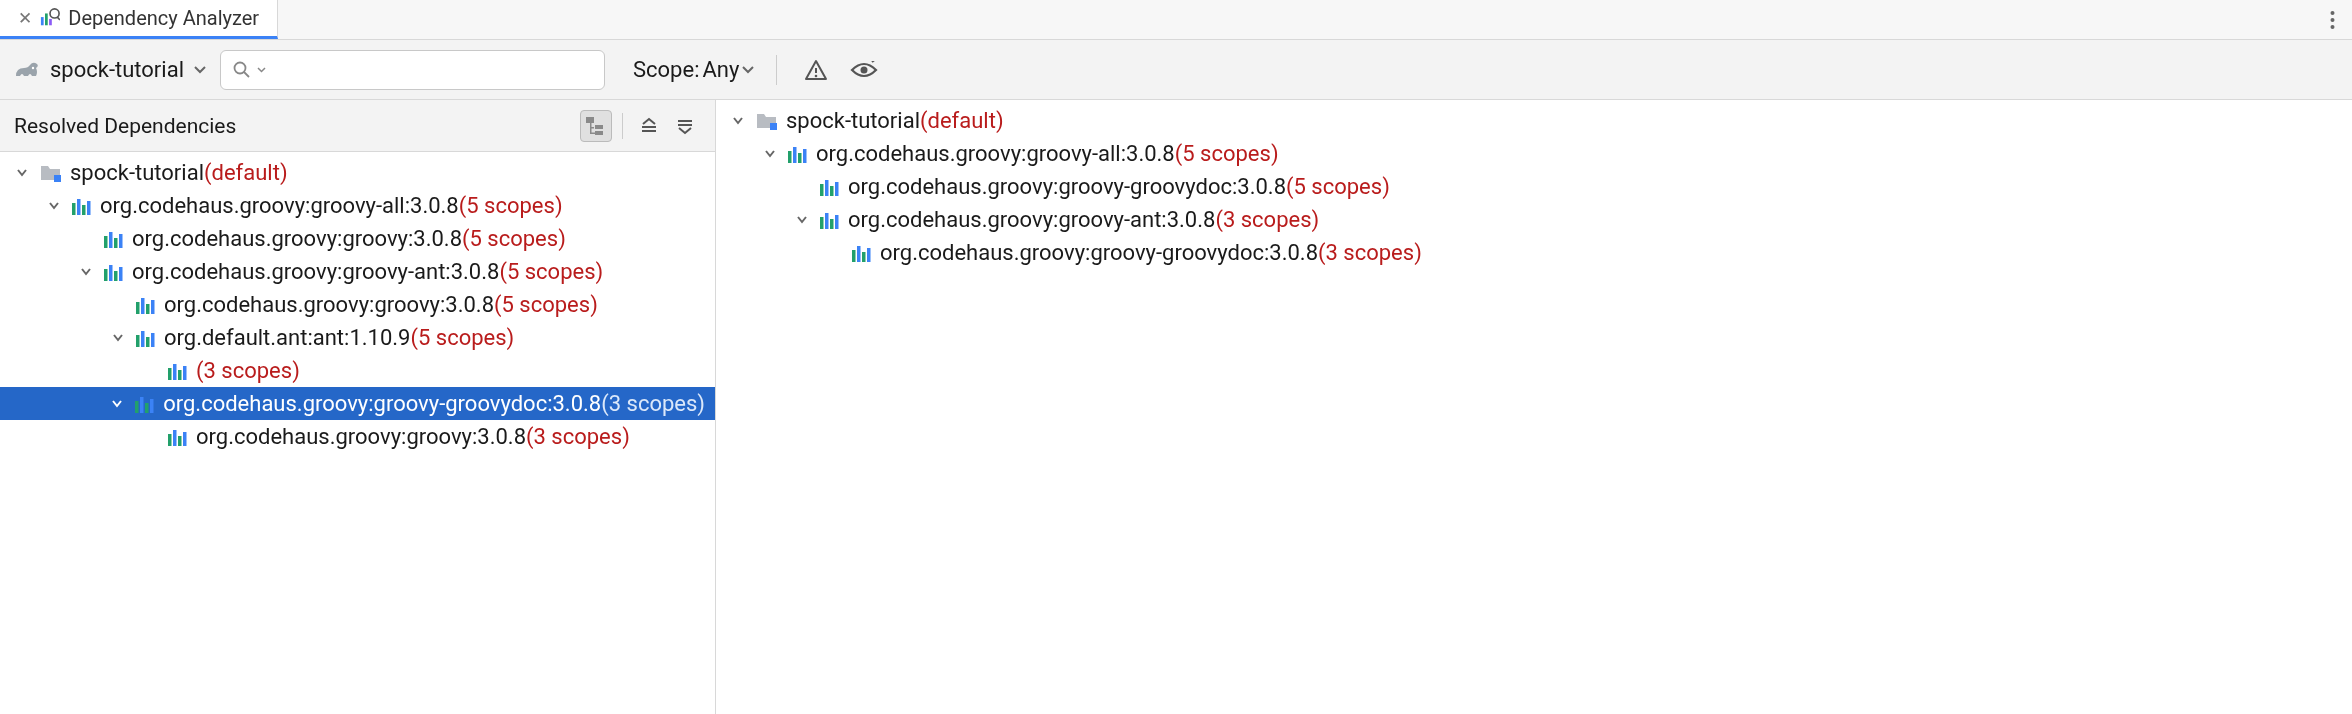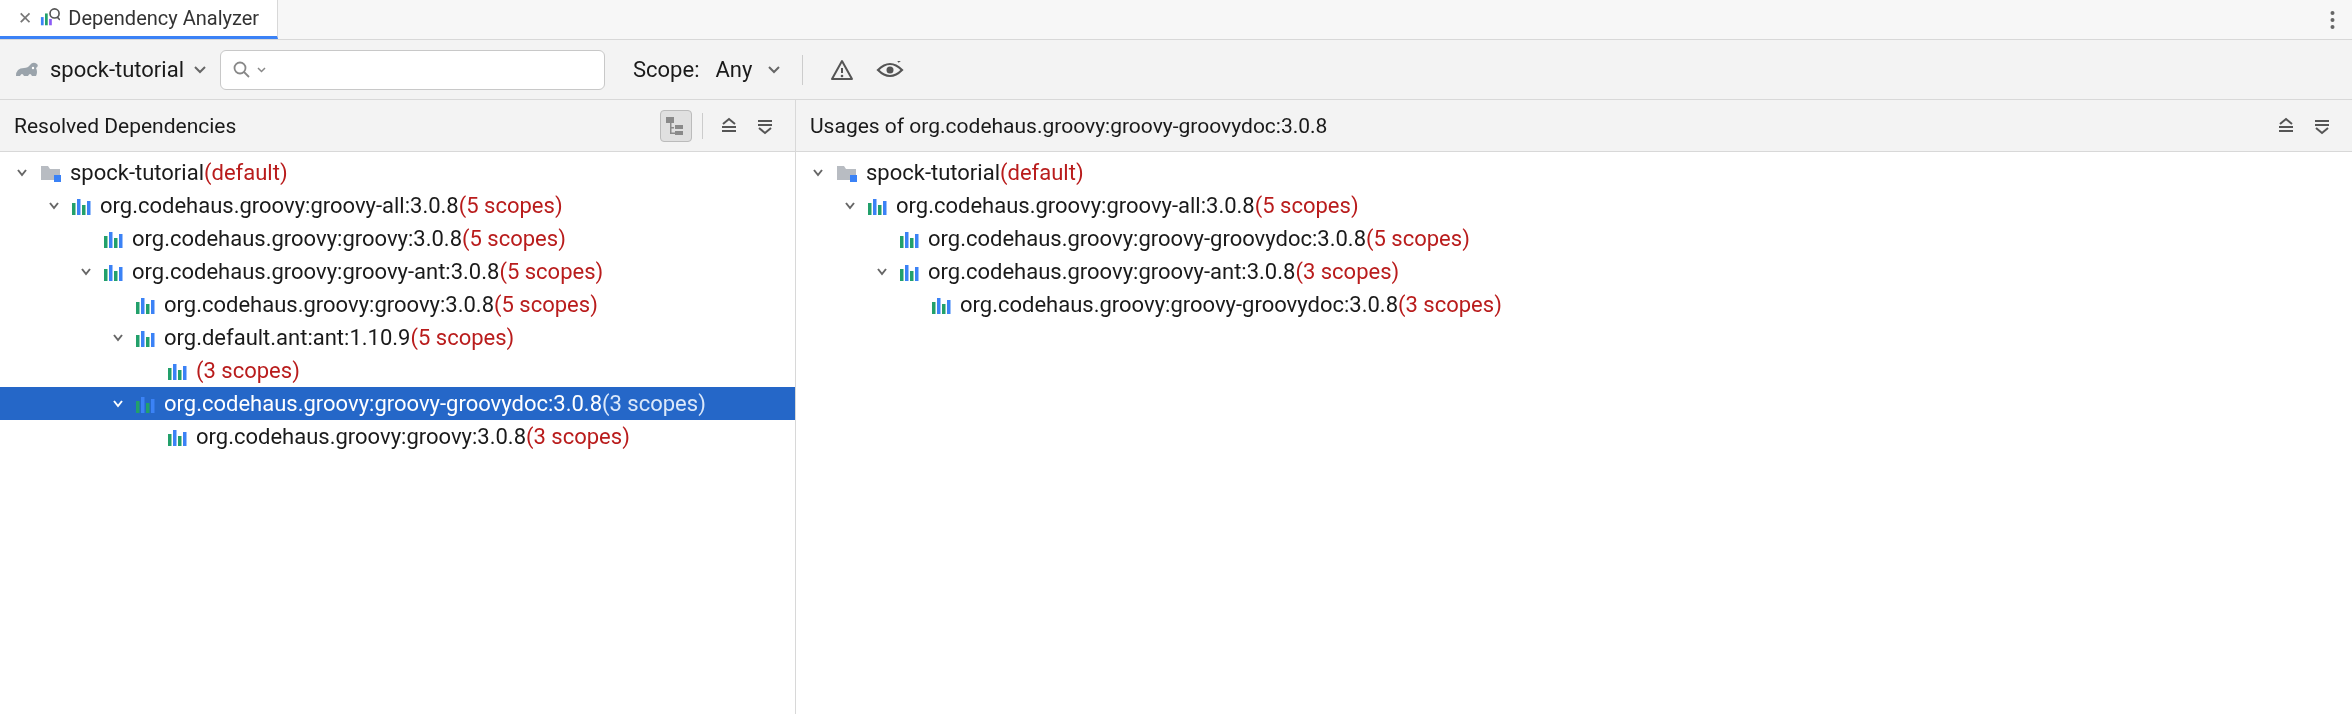--- a/index.html
+++ b/index.html
@@ -55,31 +55,31 @@
     border: 1px solid #c8c8c8;
     border-radius: 6px;
     background: #fff;
     display: flex;
     align-items: center;
     padding: 0 12px;
     gap: 6px;
   }
   .search-box input { border:none; outline:none; flex:1; font-size:20px; background:transparent; }
   .search-icon { color:#777; display:flex; align-items:center; }
-  .scope { display:flex; align-items:center; gap:16px; margin-left:14px; font-size:22px;}
+  .scope { display:flex; align-items:center; gap:3px; margin-left:14px; font-size:22px;}
   .divider-v { width:1px; height:30px; background:#ccc; margin:0 8px;}
   .tool-icon-btn { width:34px; height:34px; display:flex; align-items:center; justify-content:center; color:#555; border-radius:4px; }
   .muted { color:#b91c1c; }
 
   
   .split {
     display:flex;
     height: calc(714px - 40px - 60px);
   }
-  .pane-left { width: 796px; border-right:1px solid #d8d8d8; display:flex; flex-direction:column;}
+  .pane-left { width: 716px; border-right:1px solid #d8d8d8; display:flex; flex-direction:column;}
   .pane-right { flex:1; display:flex; flex-direction:column;}
 
   .pane-header {
     height:52px;
     background:#f3f3f3;
     border-bottom:1px solid #d8d8d8;
     display:flex; align-items:center;
     padding:0 14px;
     font-size:21px;
   }
@@ -368,39 +368,20 @@
               <rect x="15" y="4" width="3.5" height="14" fill="#3b82f6"></rect>
             </svg>
           </span>
           <span class="row-label">org.codehaus.groovy:groovy:3.0.8</span>
           <span class="row-label muted"> (3 scopes)</span>
         </div>
       </div>
   </div>
 
   <div class="pane-right">
-    <div class="pane-header">
-      <span class="title">Usages of org.codehaus.groovy:groovy-groovydoc:3.0.8</span>
-      <div class="hdr-icons">
-        <div class="hdr-icon-btn">
-          <svg width="18" height="18" viewBox="0 0 18 18">
-            <path d="M3 7 L9 2 L15 7" stroke="#555" stroke-width="2" fill="none"></path>
-            <line x1="2" y1="10" x2="16" y2="10" stroke="#555" stroke-width="2"></line>
-            <line x1="2" y1="14" x2="16" y2="14" stroke="#555" stroke-width="2"></line>
-          </svg>
-        </div>
-        <div class="hdr-icon-btn">
-          <svg width="18" height="18" viewBox="0 0 18 18">
-            <line x1="2" y1="4" x2="16" y2="4" stroke="#555" stroke-width="2"></line>
-            <line x1="2" y1="8" x2="16" y2="8" stroke="#555" stroke-width="2"></line>
-            <path d="M3 11 L9 16 L15 11" stroke="#555" stroke-width="2" fill="none"></path>
-          </svg>
-        </div>
-      </div>
-    </div>
     <div class="tree" id="right-tree">
         <div class="row">
           <span class="indent" style="width: 16px;"></span>
           <span class="arrow">
             <svg width="12" height="10" viewBox="0 0 12 10">
               <path d="M2 2 L6 7 L10 2" stroke="#666" stroke-width="2" fill="none"></path>
             </svg>
           </span>
           <span class="dep-icon">
             <svg width="22" height="18" viewBox="0 0 22 18">

